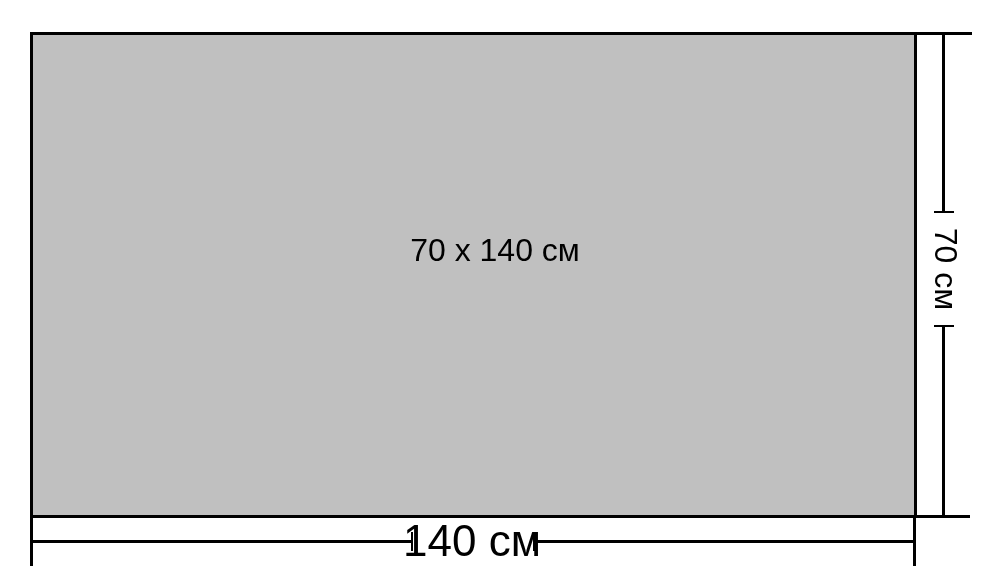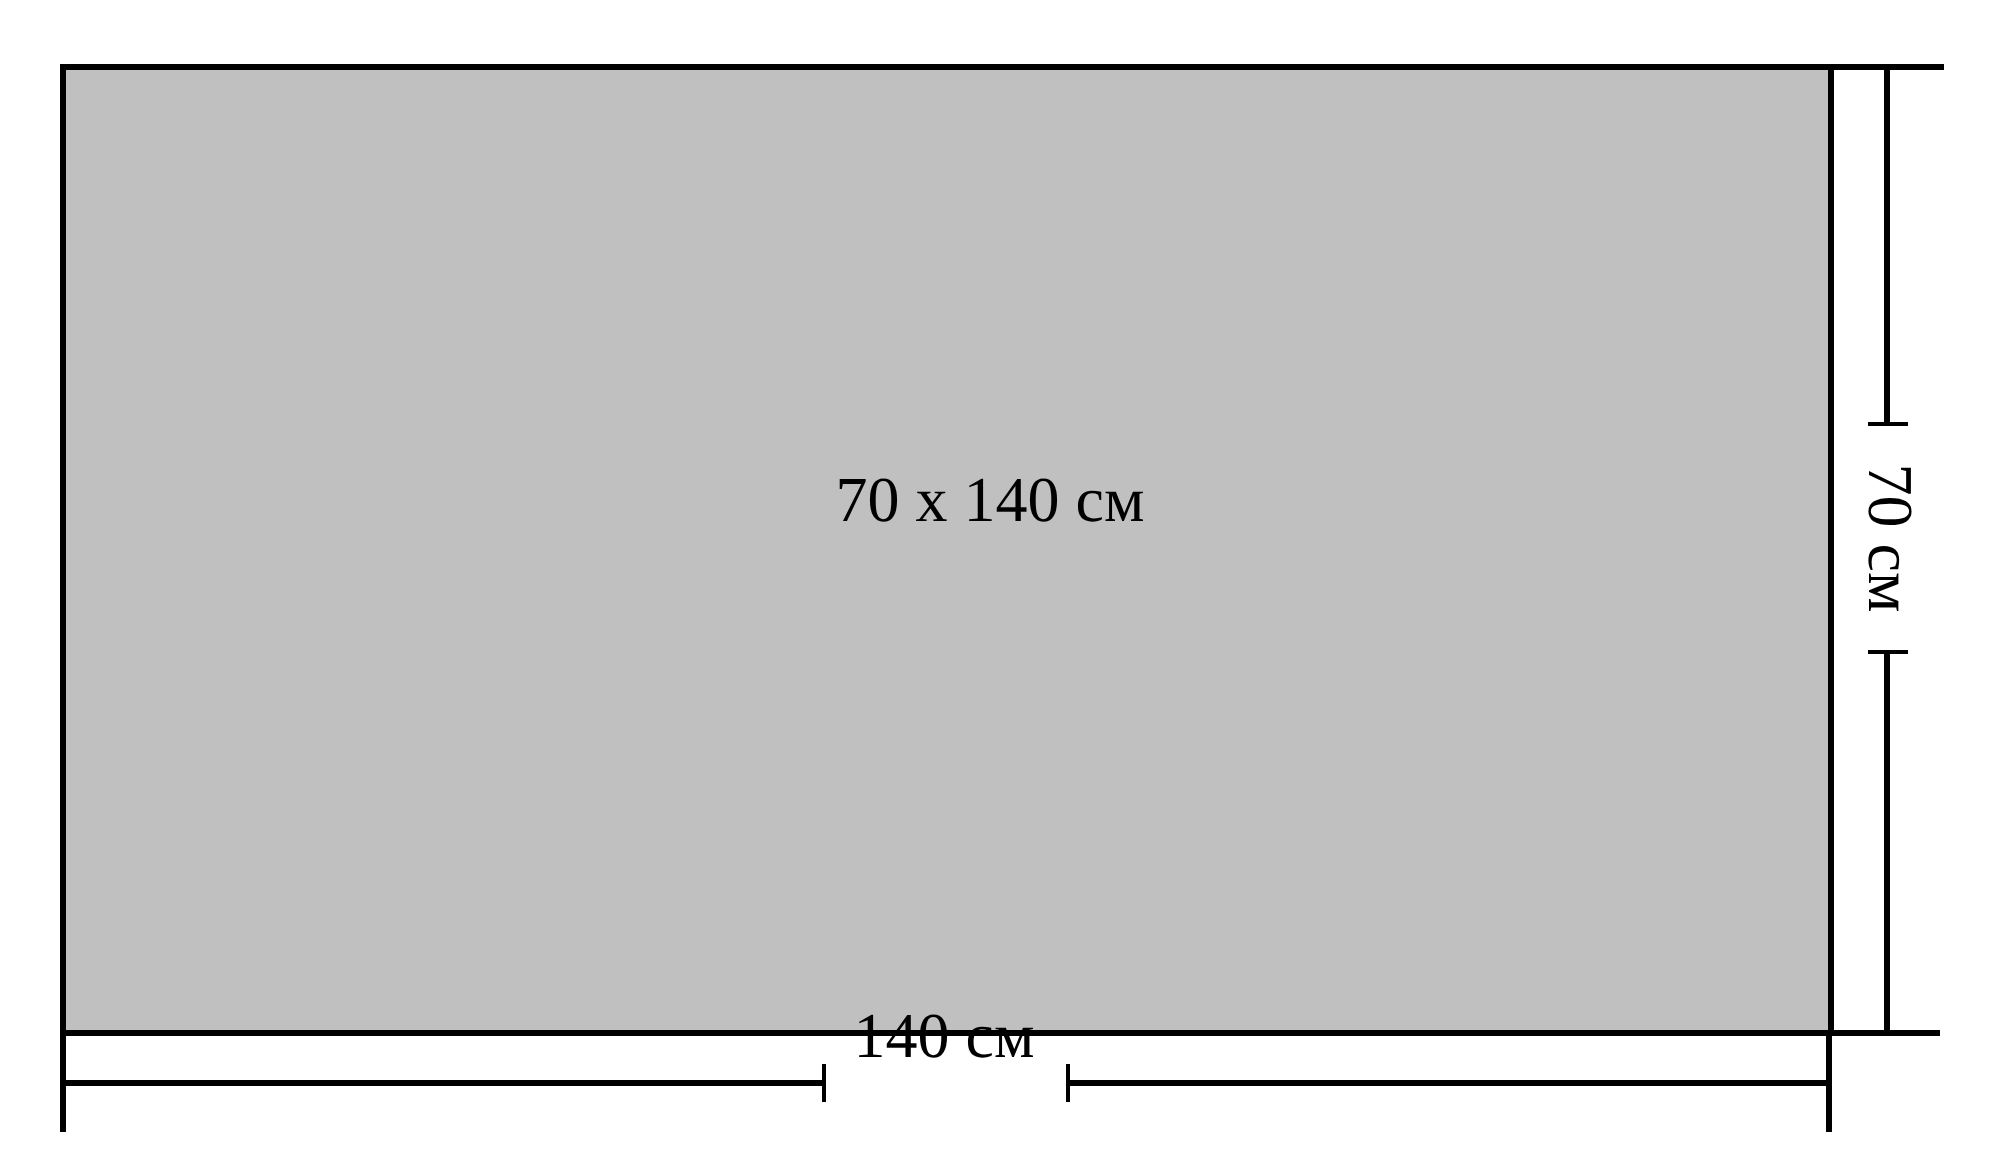--- a/index.html
+++ b/index.html
@@ -5,21 +5,21 @@
   html, body {
     margin: 0;
     padding: 0;
     background: var(--color-background, #ffffff);
   }
   .canvas {
     position: relative;
     width: 1000px;
     height: 582px;
     background: var(--color-background, #ffffff);
-    font-family: Liberation Serif, serif;
+    font-family: Liberation Sans, sans-serif;
     color: var(--color-text, #000000);
     overflow: hidden;
   }
   .rect {
     position: absolute;
     left: 30px;
     top: 32px;
     width: 887px;
     height: 486px;
     box-sizing: border-box;
@@ -41,23 +41,23 @@
   
   .ext-bottom-left   { left: 30px;  top: 518px; width: 3px;  height: 48px; }
   .ext-bottom-right  { left: 913px; top: 518px; width: 3px;  height: 48px; }
   .wdim-line-left    { left: 31px;  top: 540px; width: 380px; height: 3px; }
   .wdim-line-right   { left: 534px; top: 540px; width: 382px; height: 3px; }
   .wdim-tick-left    { left: 411px; top: 532px; width: 2px;  height: 19px; }
   .wdim-tick-right   { left: 533px; top: 532px; width: 2px;  height: 19px; }
   .wdim-label {
     position: absolute;
     left: 472px;
-    top: 518px;
+    top: 541px;
     transform: translate(-50%, -50%);
-    font-size: 32px;
+    font-size: 44px;
     white-space: nowrap;
   }
   
   .ext-right-top     { left: 917px; top: 32px;  width: 55px; height: 3px; }
   .ext-right-bottom  { left: 917px; top: 515px; width: 53px; height: 3px; }
   .hdim-line-top     { left: 942px; top: 33px;  width: 3px;  height: 179px; }
   .hdim-line-bottom  { left: 942px; top: 326px; width: 3px;  height: 192px; }
   .hdim-tick-top     { left: 934px; top: 211px; width: 20px; height: 2px; }
   .hdim-tick-bottom  { left: 934px; top: 325px; width: 20px; height: 2px; }
   .hdim-label {

